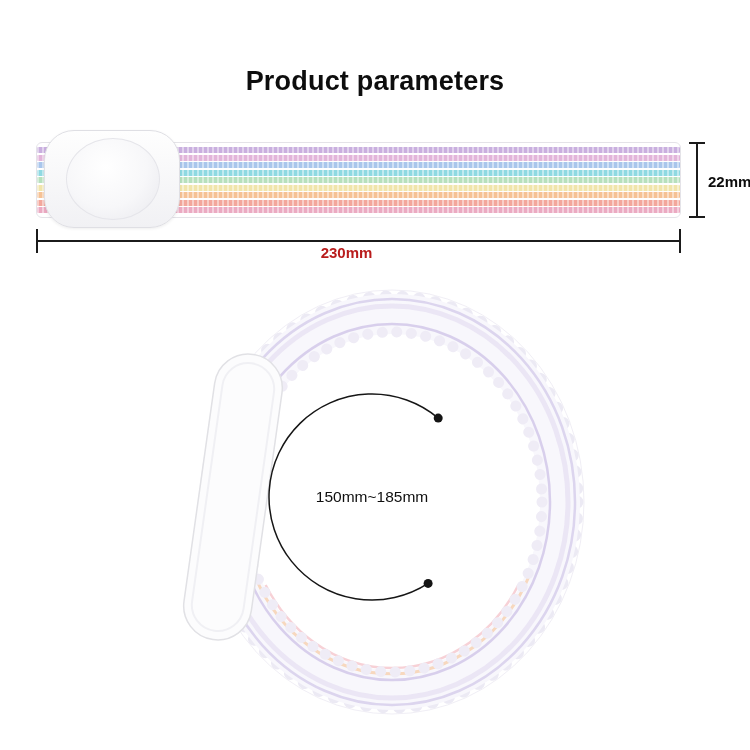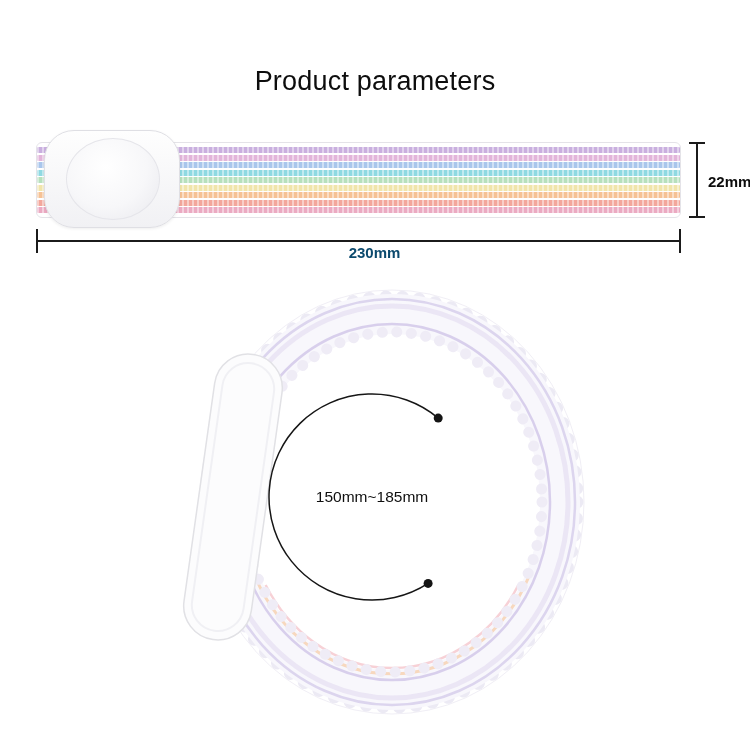--- a/index.html
+++ b/index.html
@@ -2,21 +2,21 @@
 <html><head>
 <meta charset="utf-8">
 <style>
   html,body { margin:0; padding:0; background:#ffffff; }
   .page {
     position:relative; width:750px; height:750px; background:#ffffff;
     font-family:"Liberation Sans", sans-serif; color:#111; overflow:hidden;
   }
   .title {
     position:absolute; left:0; top:66px; width:750px; text-align:center;
-    font-size:27px; font-weight:400; letter-spacing:.2px; color:#0d0d0d;
+    font-size:27px; font-weight:700; letter-spacing:.2px; color:#0d0d0d;
   }
   
   .band {
     position:absolute; left:36px; top:142px; width:645px; height:76px;
     background:#ffffff; border:1px solid #e4e3e8; border-radius:6px;
     box-sizing:border-box; display:flex; flex-direction:column;
     justify-content:space-between; padding:4px 0; overflow:hidden;
   }
   .band::after {
     content:""; position:absolute; inset:0; pointer-events:none;
@@ -41,22 +41,22 @@
   .dim-v .cap.top { top:0; } .dim-v .cap.bot { bottom:0; }
   .label-width {
     position:absolute; left:708px; top:173px; font-size:15px; font-weight:700; color:#0d0d0d;
   }
   
   .dim-h { position:absolute; left:36px; top:229px; width:645px; height:24px; }
   .dim-h .hline { position:absolute; left:0; top:11px; width:645px; height:2px; background:#1b1b1b; }
   .dim-h .cap { position:absolute; top:0; width:2px; height:24px; background:#1b1b1b; }
   .dim-h .cap.left { left:0; } .dim-h .cap.right { right:0; }
   .label-length {
-    position:absolute; left:52px; top:244px; width:645px; text-align:center;
-    font-size:15px; font-weight:700; color:#0c4a6e;
+    position:absolute; left:24px; top:244px; width:645px; text-align:center;
+    font-size:15px; font-weight:700; color:#b91c1c;
   }
   
   .loop-svg { position:absolute; left:178px; top:283px; }
   .range-text {
     font-size:15.5px; fill:#0f0f0f; font-family:"Liberation Sans", sans-serif;
   }
 </style>
 </head>
 <body>
 

